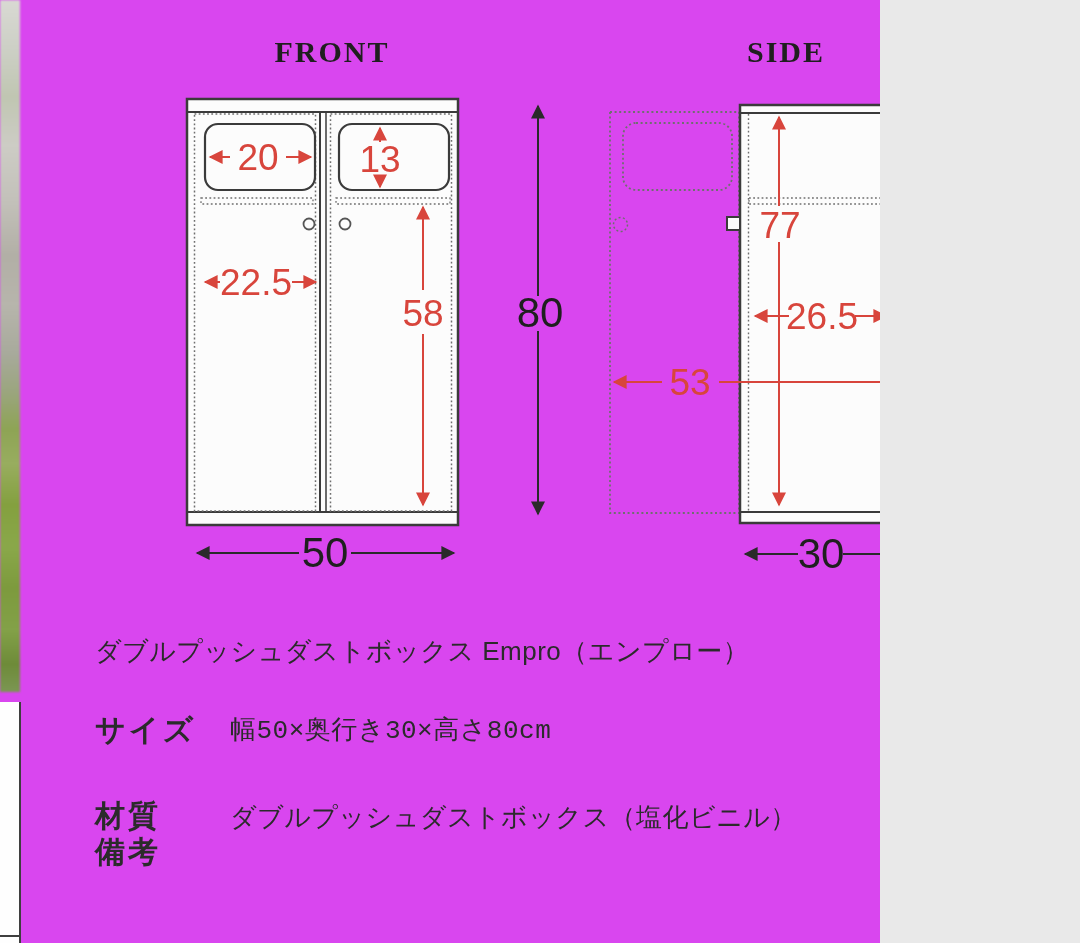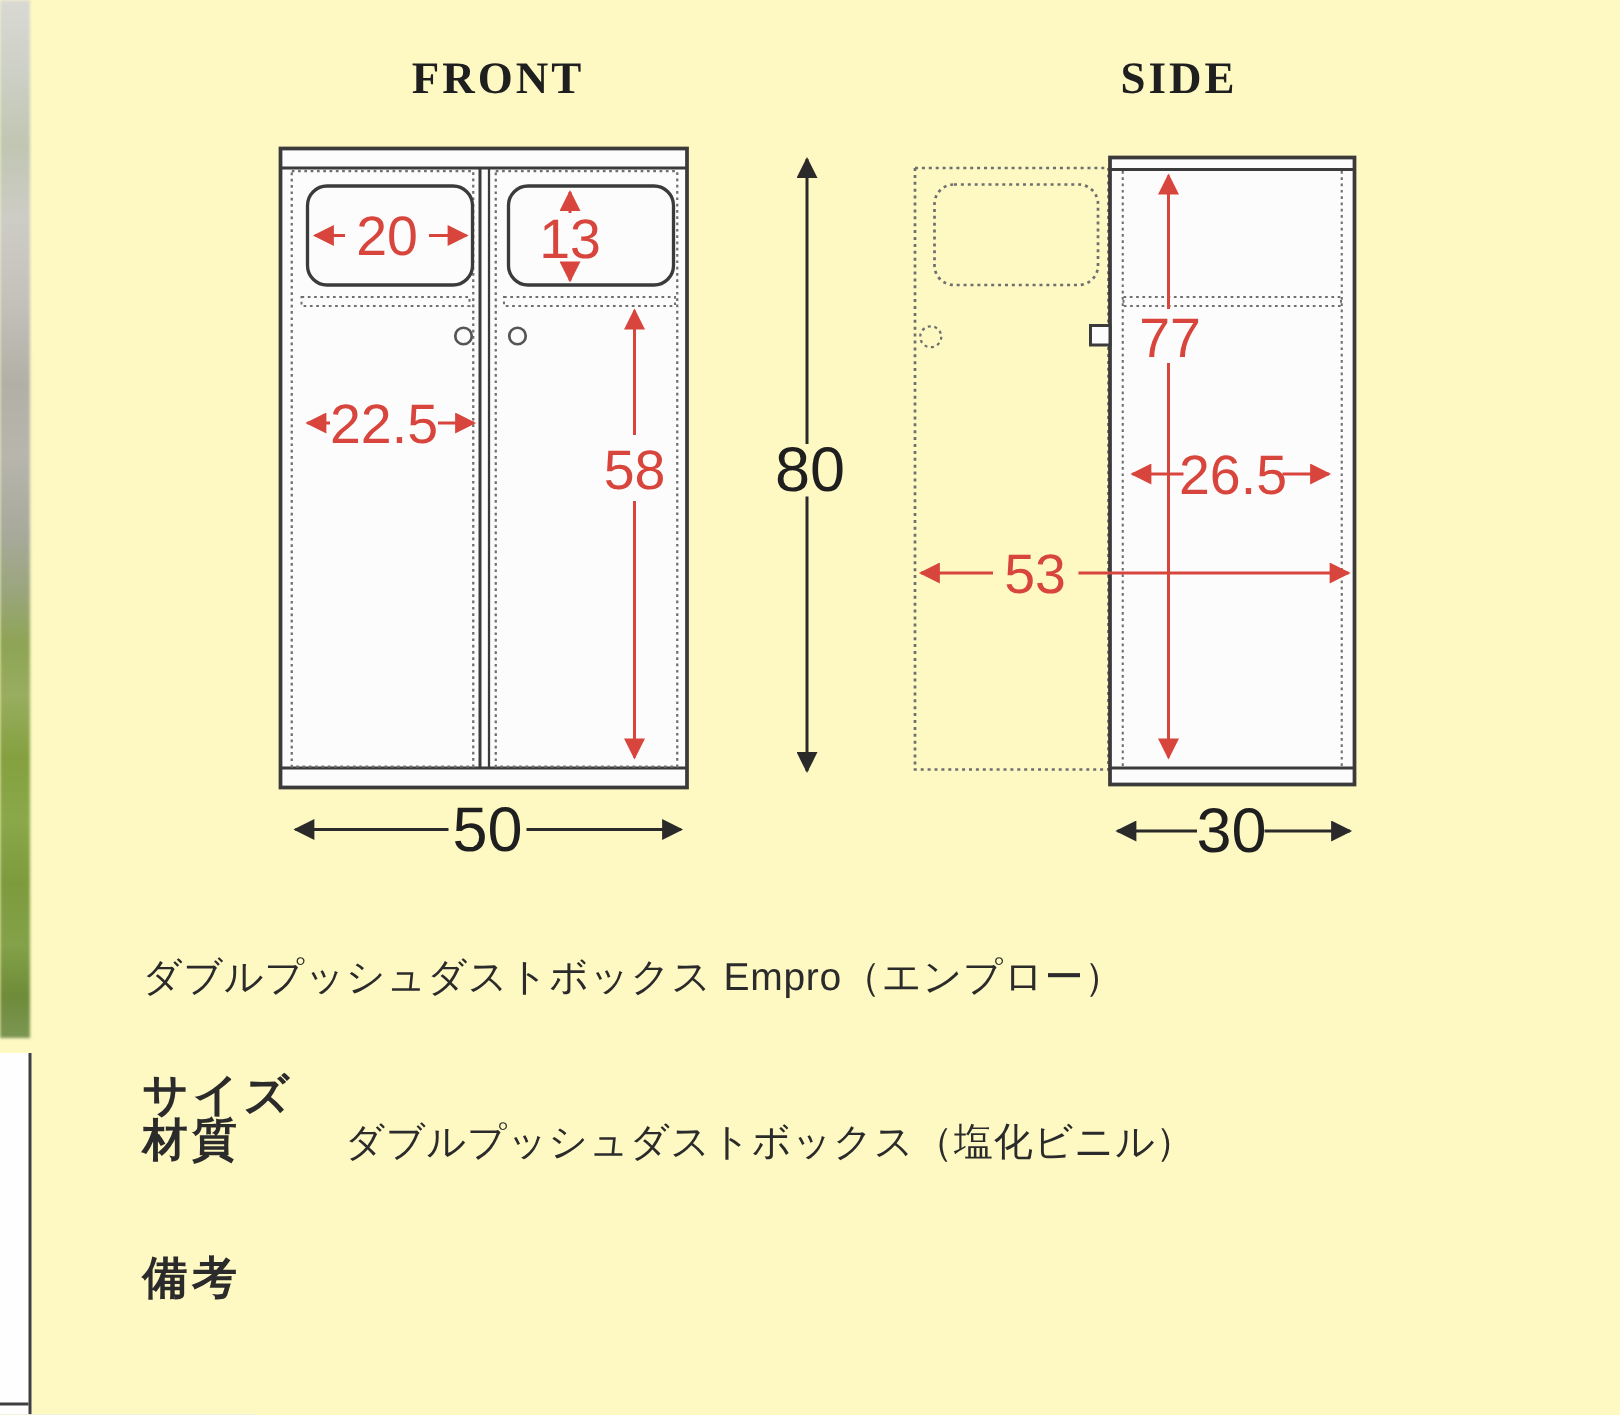--- a/index.html
+++ b/index.html
@@ -1,18 +1,18 @@
 <!DOCTYPE html>
 <html><head>
 <meta charset="utf-8">
 <style>
   html,body { margin:0; padding:0; background:#e9e9e9; }
   #app {
-    position:relative; width:1080px; height:943px;
-    background:#fef9c3; overflow:hidden;
+    position:relative; width:880px; height:943px;
+    background:#d946ef; overflow:hidden;
     font-family:"Liberation Sans", sans-serif;
   }
   
   .photo-strip {
     position:absolute; left:0; top:0; width:20px; height:692px;
     background:linear-gradient(to bottom,
       #d9d9d3 0%, #cdd0c6 7%, #c0c6b2 14%, #cdccc5 21%,
       #c3c1ba 29%, #b2afa6 37%, #b7b5ac 44%, #a8aa9c 51%,
       #9aa57c 57%, #8ea455 62%, #98ad5f 67%, #84a03f 73%,
       #8aa84a 79%, #7d9a3d 85%, #83a148 91%, #6e8b39 96%, #7c9653 100%);
@@ -141,22 +141,23 @@
       <line x1="843" y1="554" x2="900" y2="554" stroke="#2a2a2a" stroke-width="2" marker-end="url(#arrB)"></line>
       <text class="dim-black" x="821" y="568" text-anchor="middle">30</text>
     </g>
   </svg>
 
   <div class="spec-row" style="top:630px;">
     <div class="spec-value">ダブルプッシュダストボックス Empro（エンプロー）</div>
   </div>
   <div class="spec-row" style="top:710px;font-family:Liberation Mono, monospace;">
     <div class="spec-label">サイズ</div>
+    <div class="spec-value">幅50×奥行き30×高さ80cm</div>
   </div>
-  <div class="spec-row" style="top:740px;">
+  <div class="spec-row" style="top:796px;">
     <div class="spec-label">材質</div>
     <div class="spec-value">ダブルプッシュダストボックス（塩化ビニル）</div>
   </div>
   <div class="spec-row" style="top:832px;flex-direction:column;">
     <div class="spec-label">備考</div>
   </div>
 
 </div>
 
 </body></html>

